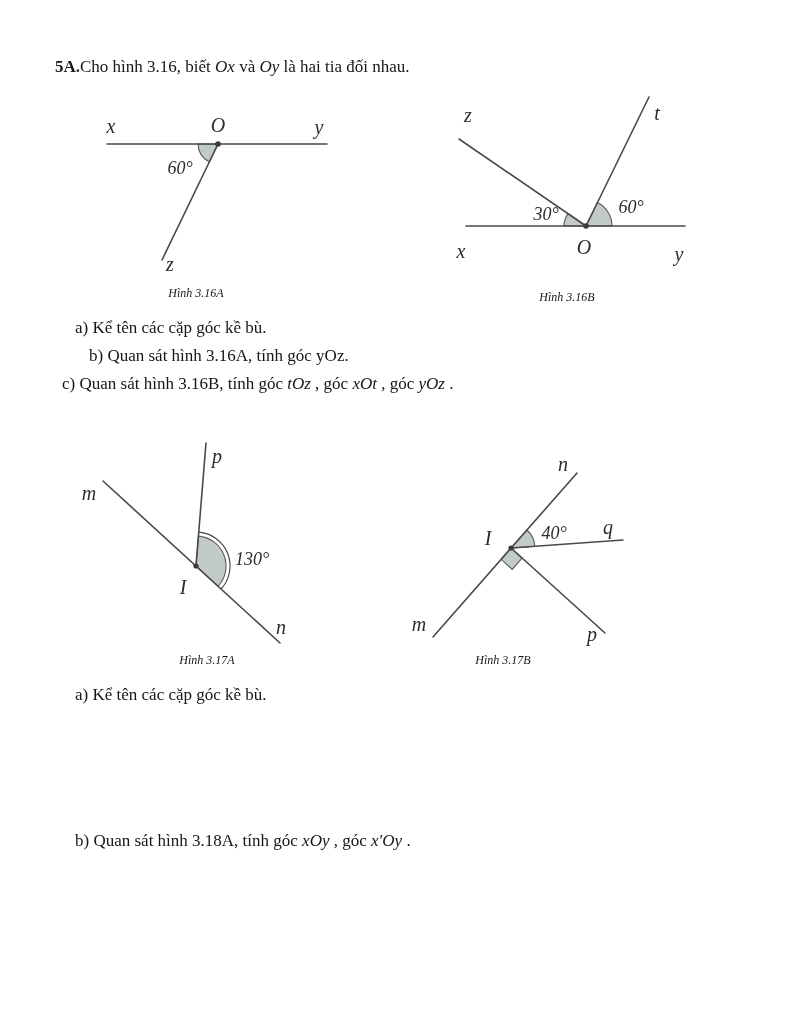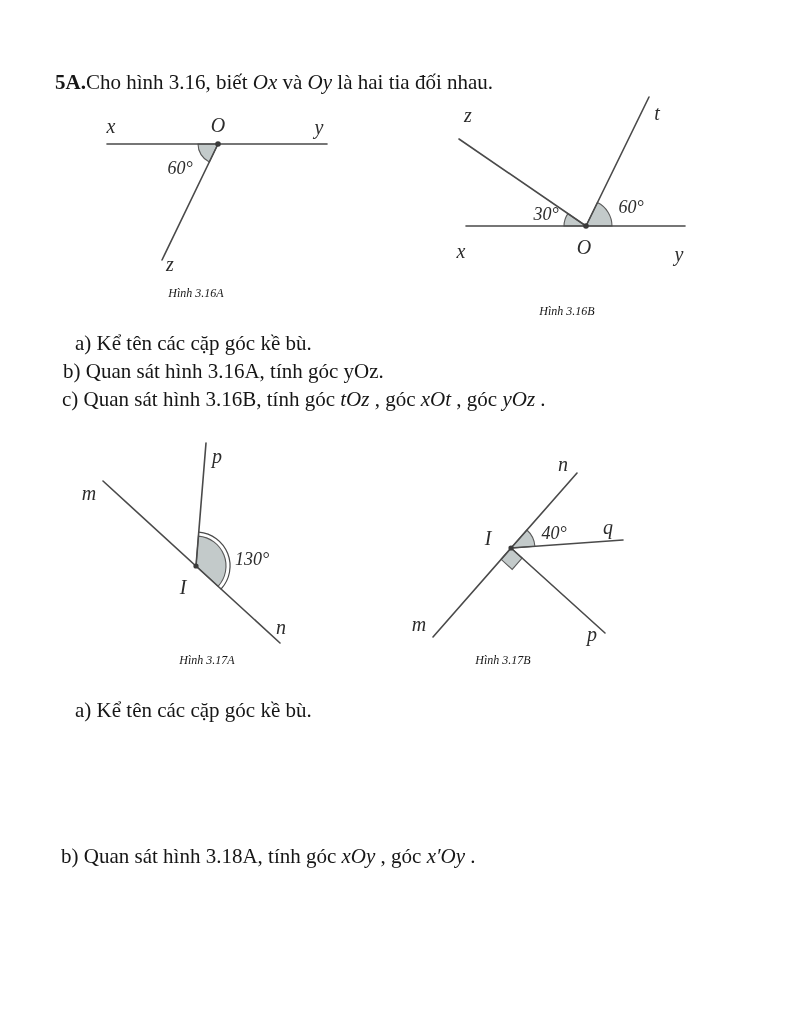--- a/index.html
+++ b/index.html
@@ -1,20 +1,20 @@
 <!DOCTYPE html>
 <html><head>
 <meta charset="utf-8">
 <style>
   html,body{margin:0;padding:0;background:#ffffff;}
   .page{
     position:relative;width:792px;height:1024px;background:#ffffff;
     font-family:"Liberation Serif","DejaVu Serif",serif;color:#161616;overflow:hidden;
   }
-  .line{position:absolute;font-size:21px;line-height:21px;white-space:nowrap;margin-top:16px;}
+  .line{position:absolute;font-size:17px;line-height:21px;white-space:nowrap;}
   .pnum{font-weight:bold;}
   .m{font-style:italic;font-family:"Liberation Serif",serif;}
   .caption{position:absolute;font-style:italic;font-size:12px;transform:translateX(-50%);white-space:nowrap;}
   svg{position:absolute;overflow:visible;}
   svg text{font-family:"Liberation Serif","DejaVu Serif",serif;font-style:italic;fill:#2c2c2c;}
   .lbl{font-size:20px;}
   .ang{font-size:18px;}
   .stroke{stroke:#4a4a4a;stroke-width:1.6;stroke-linecap:round;fill:none;}
   .shade{fill:#b9c1c1;fill-opacity:0.85;stroke:#5a5a5a;stroke-width:1.1;}
   .dot{fill:#3a3a3a;stroke:none;}
@@ -50,24 +50,24 @@
     <text class="lbl" x="23" y="32" text-anchor="middle">z</text>
     <text class="lbl" x="212" y="30" text-anchor="middle">t</text>
     <text class="lbl" x="16" y="168" text-anchor="middle">x</text>
     <text class="lbl" x="139" y="164" text-anchor="middle">O</text>
     <text class="lbl" x="234" y="171" text-anchor="middle">y</text>
     <text class="ang" x="101" y="130" text-anchor="middle">30°</text>
     <text class="ang" x="186" y="123" text-anchor="middle">60°</text>
   </svg>
 
   <div class="caption" style="left:196px;top:286px">Hình 3.16A</div>
-  <div class="caption" style="left:567px;top:304px">Hình 3.16B</div>
+  <div class="caption" style="left:567px;top:290px">Hình 3.16B</div>
 
   <div class="line" style="left:75px;top:317px">a) Kể tên các cặp góc kề bù.</div>
-  <div class="line" style="left:63px;top:345px">b) Quan sát hình 3.16A, tính góc yOz.</div>
+  <div class="line" style="left:89px;top:345px">b) Quan sát hình 3.16A, tính góc yOz.</div>
   <div class="line" style="left:62px;top:373px">
     <span>c) Quan sát hình 3.16B, tính góc </span><span class="m">tOz</span><span> , góc </span><span class="m">xOt</span><span> , góc </span><span class="m">yOz</span><span> .</span>
   </div>
 
 
   <svg style="left:75px;top:438px" width="230" height="215" viewBox="0 0 230 215">
     <path class="shade" d="M 121 128 L 123.4 98.1 A 30 30 0 0 1 143.1 148.3 Z"></path>
     <path class="stroke" style="stroke-width:1.2" d="M 123.8 94.1 A 34 34 0 0 1 146.1 151.0"></path>
     <line class="stroke" x1="28" y1="43" x2="205" y2="205"></line>
     <line class="stroke" x1="131" y1="5" x2="121" y2="128"></line>
@@ -93,17 +93,17 @@
     <text class="lbl" x="83" y="100" text-anchor="middle">I</text>
     <text class="ang" x="149" y="94" text-anchor="middle">40°</text>
   </svg>
 
   <div class="caption" style="left:207px;top:653px">Hình 3.17A</div>
   <div class="caption" style="left:503px;top:653px">Hình 3.17B</div>
 
   <div class="line" style="left:75px;top:684px">a) Kể tên các cặp góc kề bù.</div>
 
 
-  <div class="line" style="left:61px;top:830px">
+  <div class="line" style="left:75px;top:830px">
     <span>b) Quan sát hình 3.18A, tính góc </span><span class="m">xOy</span><span> , góc </span><span class="m">x′Oy</span><span> .</span>
   </div>
 
 </div>
 
 </body></html>

